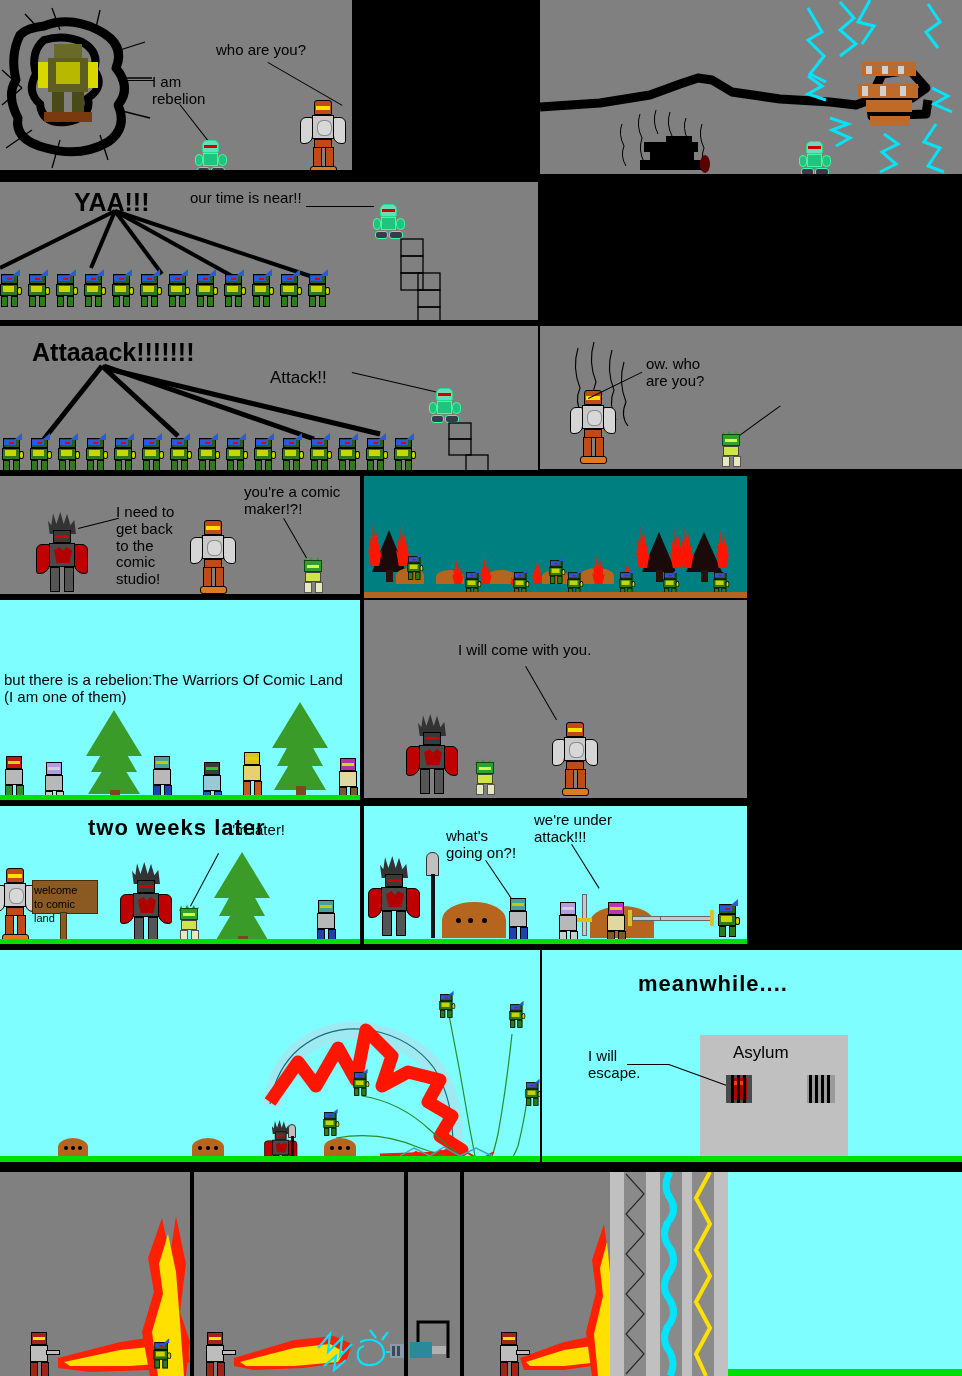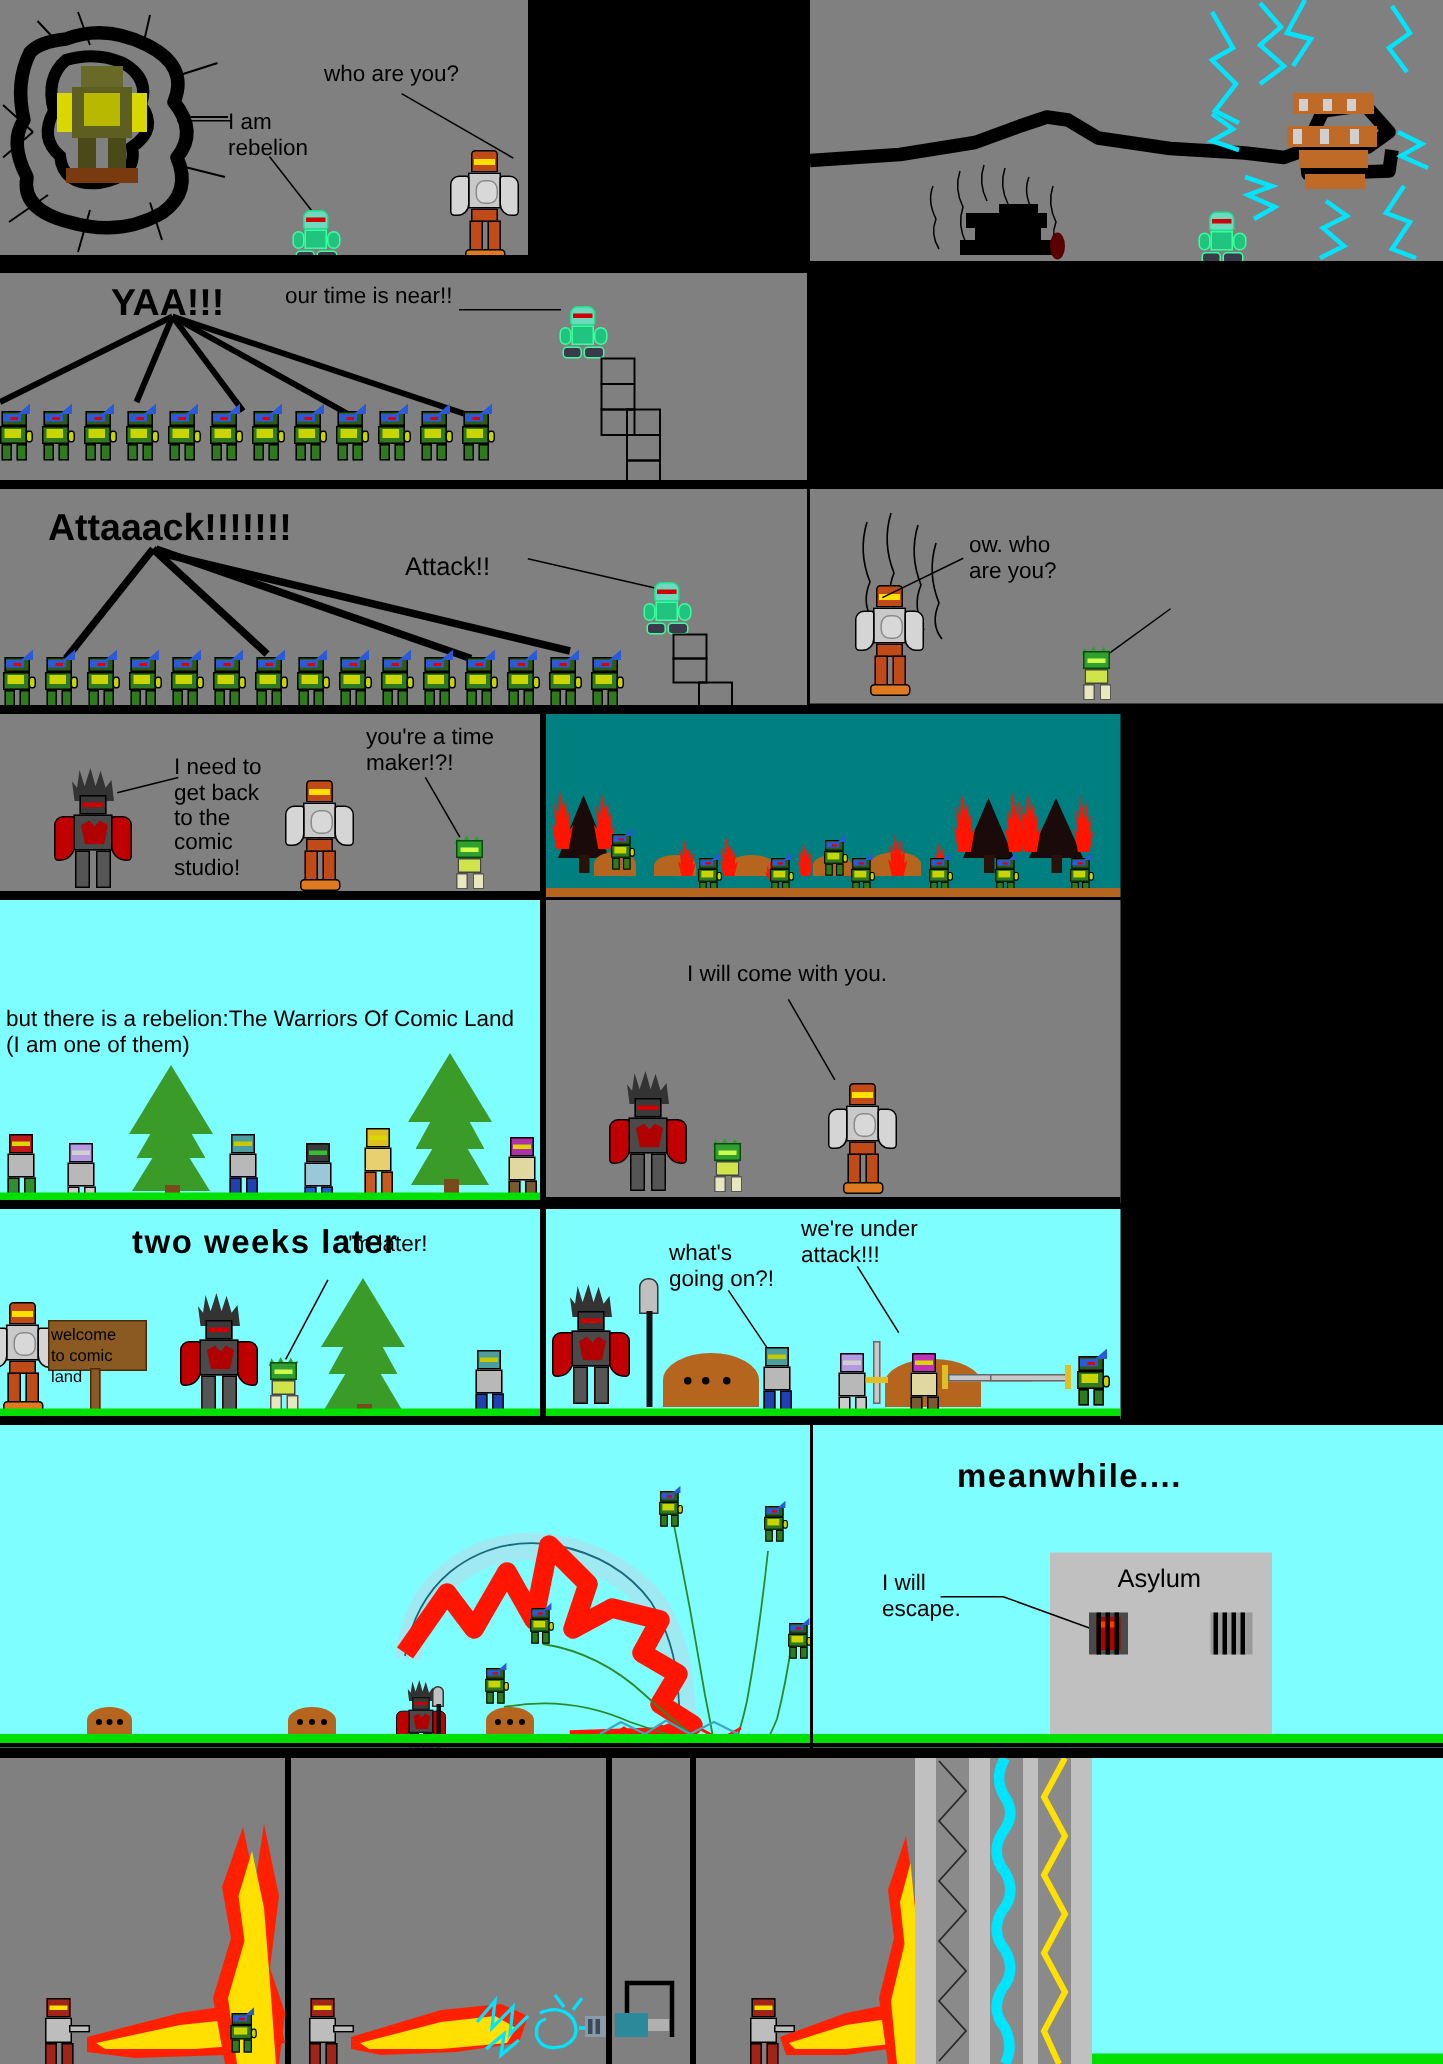--- a/index.html
+++ b/index.html
@@ -645,21 +645,21 @@
        <div class="hd"></div>
         <div class="ey"></div>
         <div class="tors"></div>
         <div class="shl"></div>
        <div class="shr"></div>
         <div class="hip"></div>
         <div class="lgl"></div>
         <div class="lgr"></div>
         <div class="ft"></div>
      </div>
-     <div class="txt t15" style="left:244px;top:8px;">you're a time
+     <div class="txt t15" style="left:244px;top:8px;">you're a comic
 maker!?!</div>
      <div class="lead" style="left:284px;top:42px;width:46px;transform:rotate(60deg);"></div>
      <div class="msgr" style="left:300px;top:84px;">
        <div class="hdspk"></div>
         <div class="hd"></div>
         <div class="ey"></div>
         <div class="tors"></div>
        <div class="lgl"></div>
         <div class="lgr"></div>
      </div>
@@ -1114,21 +1114,21 @@
           <div class="arm"></div>
         </div>
      </div>
      <div class="grassline" style="bottom:3px;height:6px;"></div>
      <div class="ground" style="bottom:0;height:3px;"></div>
   </div>
 
   <div class="panel cyan" style="left:542px;top:950px;width:420px;height:215px;">
      <div class="txt bigbold2" style="left:96px;top:22px;">meanwhile....</div>
      <div class="asylum" style="left:158px;top:85px;width:148px;height:128px;"></div>
-     <div class="txt t17" style="left:203px;top:93px;">Asylum</div>
+     <div class="txt t17" style="left:191px;top:93px;">Asylum</div>
      <div class="txt t15" style="left:46px;top:98px;">I will
 escape.</div>
      <div class="lead" style="left:85px;top:114px;width:42px;"></div>
      <div class="lead" style="left:127px;top:114px;width:66px;transform:rotate(20deg);"></div>
      <div class="cell" style="left:184px;top:125px;width:26px;height:28px;">
         <div style="position:absolute;left:5px;top:3px;width:16px;height:22px;background:#b00000;"></div>
         <div style="position:absolute;left:7px;top:6px;width:4px;height:4px;background:#ff3a00;"></div>
         <div style="position:absolute;left:14px;top:6px;width:4px;height:4px;background:#ff3a00;"></div>
         <div class="bar" style="left:5px;top:0;height:28px;"></div>
         <div class="bar" style="left:11px;top:0;height:28px;"></div>

